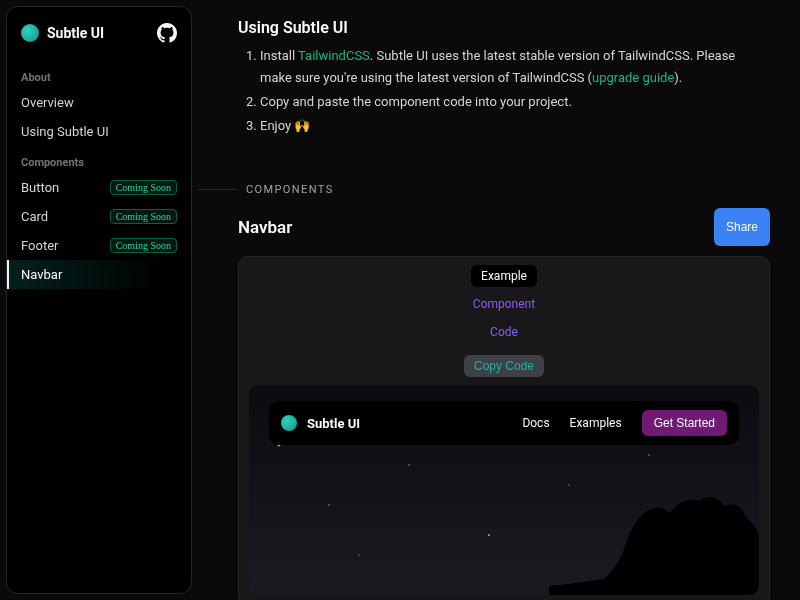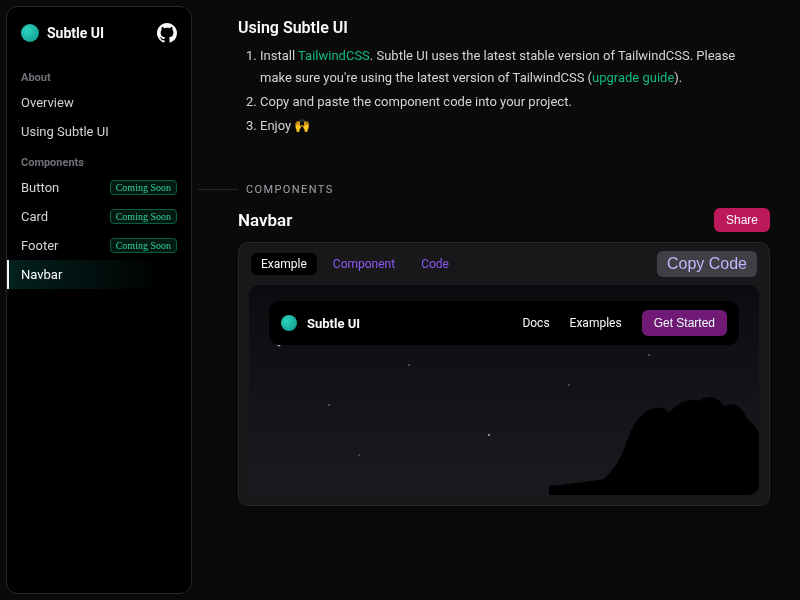--- a/index.html
+++ b/index.html
@@ -105,53 +105,54 @@
   }
 
   .component-header {
     display:flex;
     align-items:center;
     justify-content:space-between;
     margin-bottom:10px;
   }
   .component-title { font-size:17px; font-weight:600; }
   .share-btn {
-    background:#be185d;
+    background:#3b82f6;
     color:#fafafa;
     border:none;
     border-radius:6px;
-    padding:5px 12px;
+    padding:12px 12px;
     font-size:12px;
     cursor:pointer;
   }
 
   .preview-card {
     background:#18181b;
     border:1px solid #27272a;
     border-radius:10px;
     overflow:hidden;
   }
   .tab-row {
     display:flex;
     align-items:center;
     padding:8px 12px;
     gap:6px;
+    flex-direction:column;
   }
   .tab {
     font-size:12px;
     color:#8b5cf6;
     padding:4px 10px;
     border-radius:6px;
     cursor:pointer;
   }
   .tab.active { background:#000; color:#fafafa; }
   .tab-spacer { flex:1; }
   .copy-btn {
-    font-size:16px;
-    color:#c4b5fd;
+    font-size:12px;
+    color:#14b8a6;
     background:#3f3f46;
     border:none;
     border-radius:6px;
     padding:4px 10px;
     cursor:pointer;
   }
 
   .preview-body {
     position: relative;
     height: 210px;

